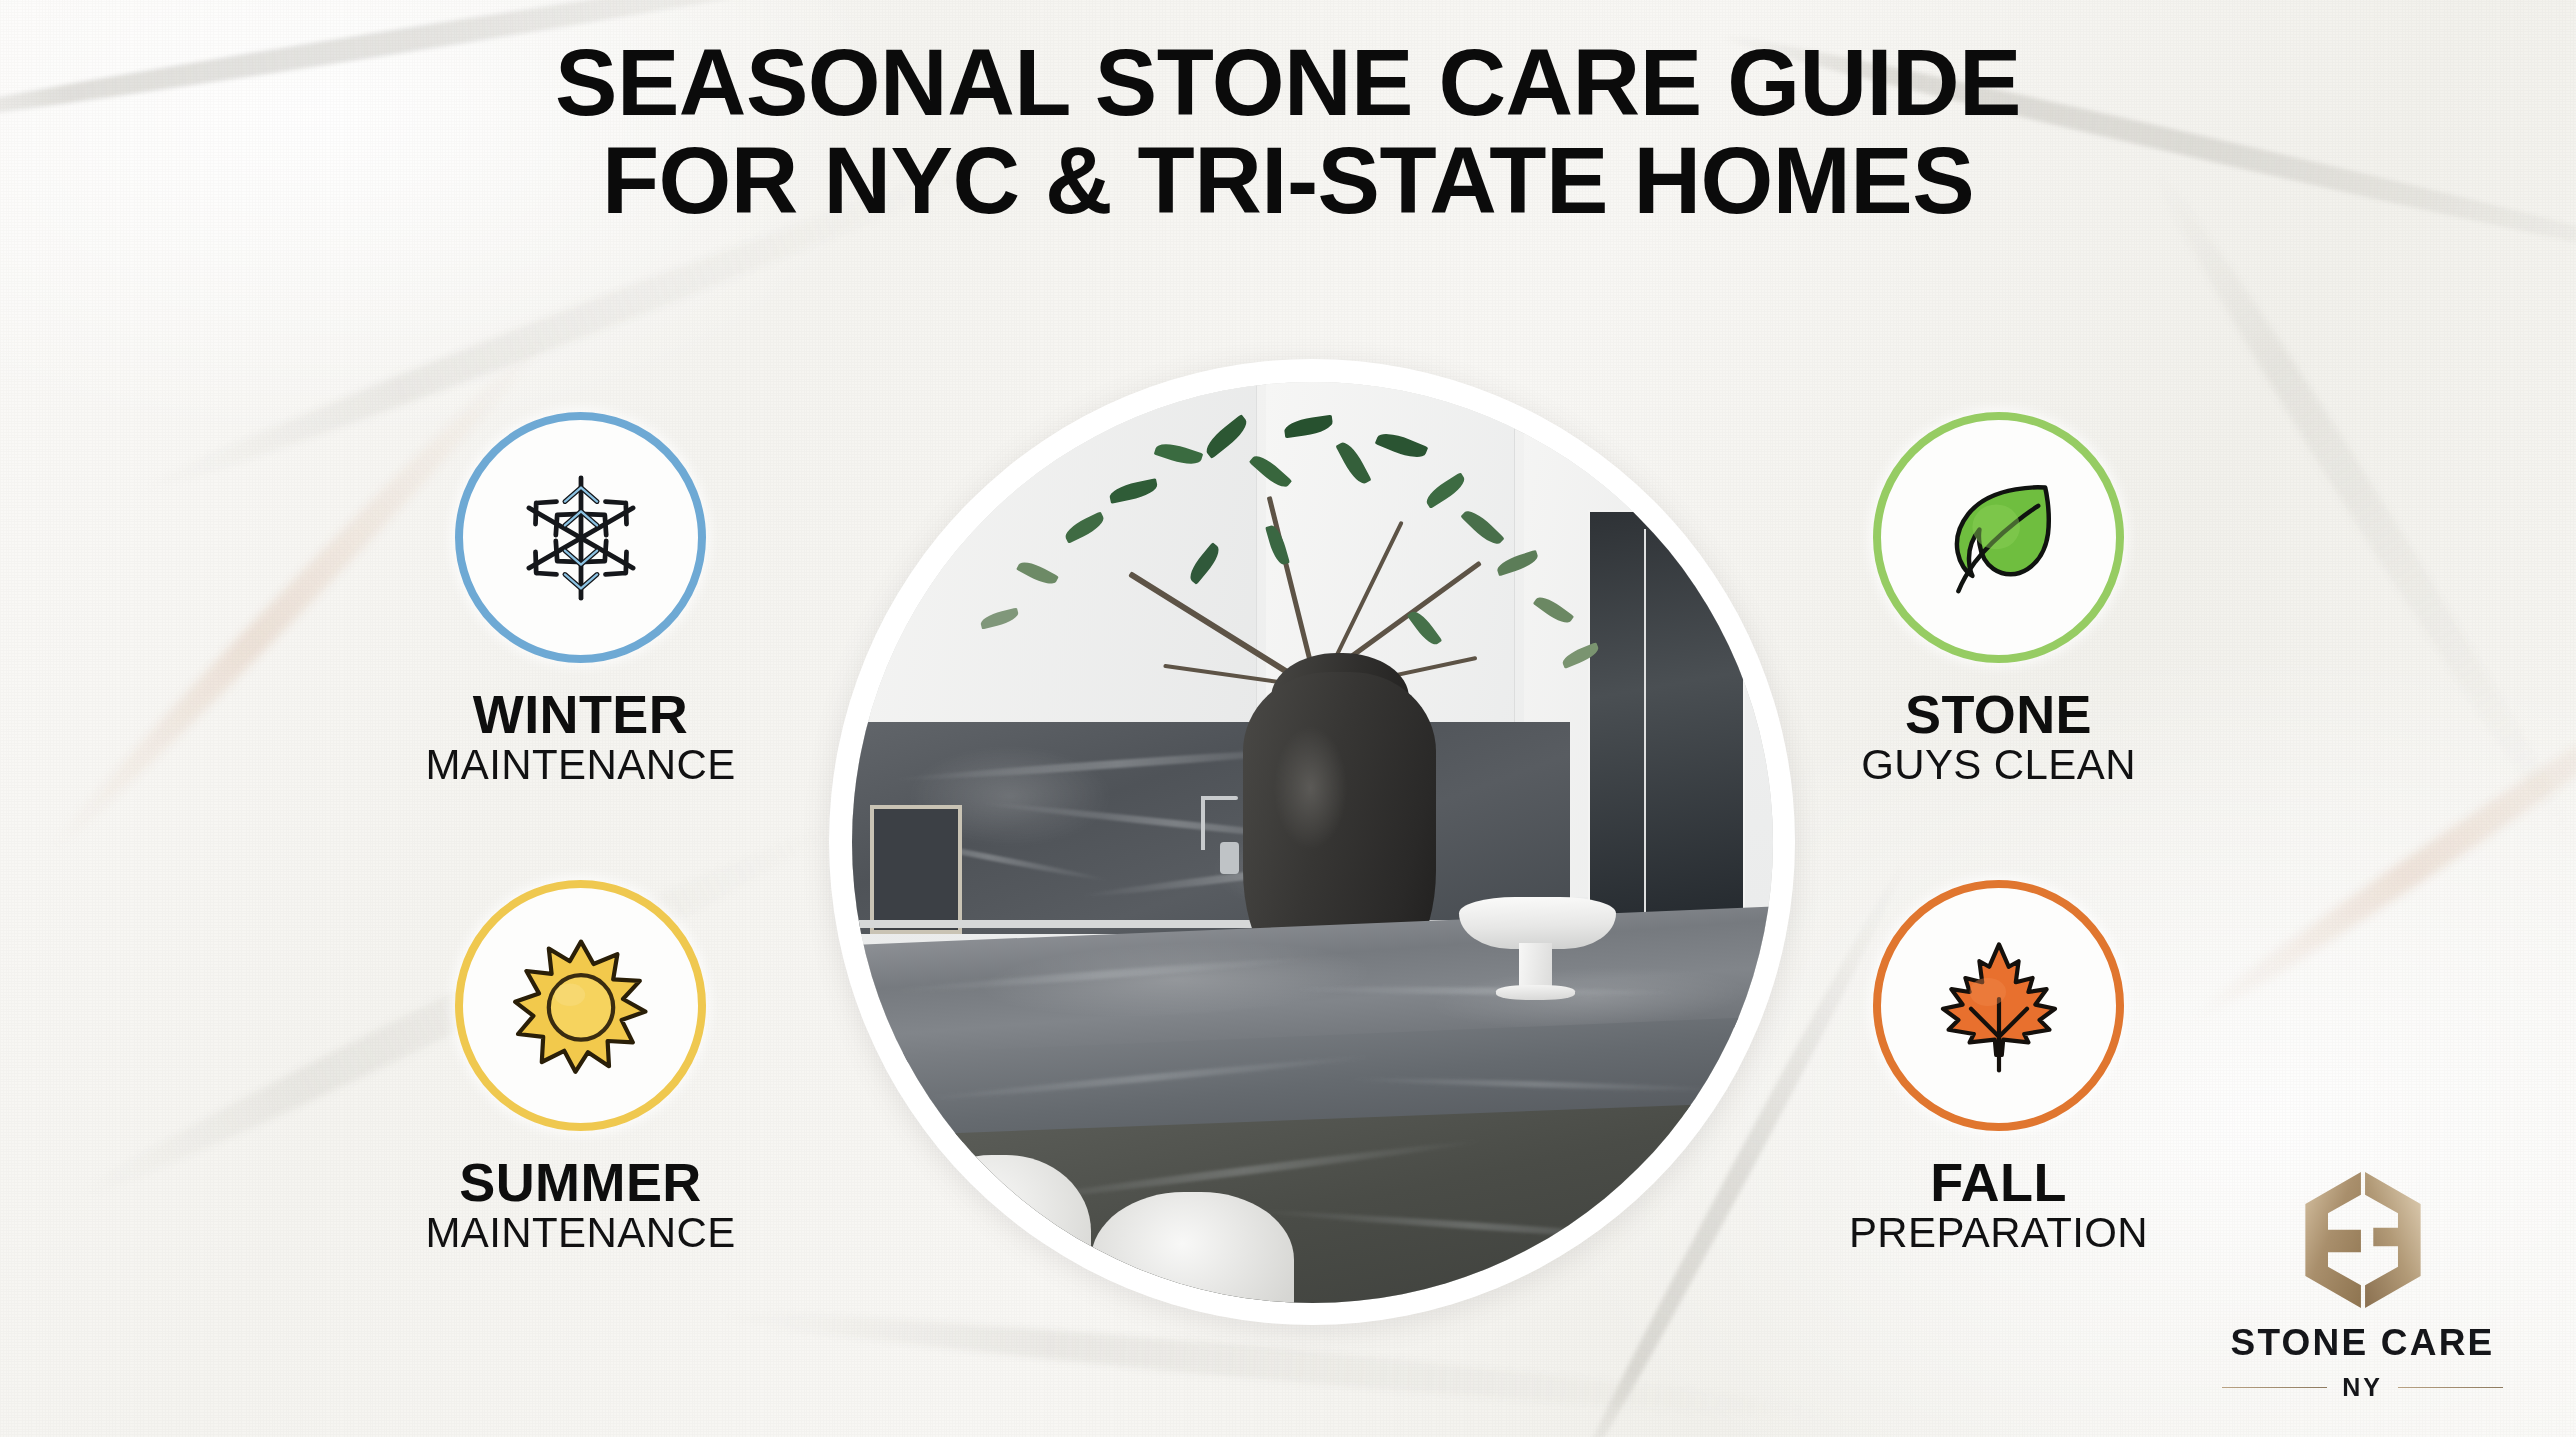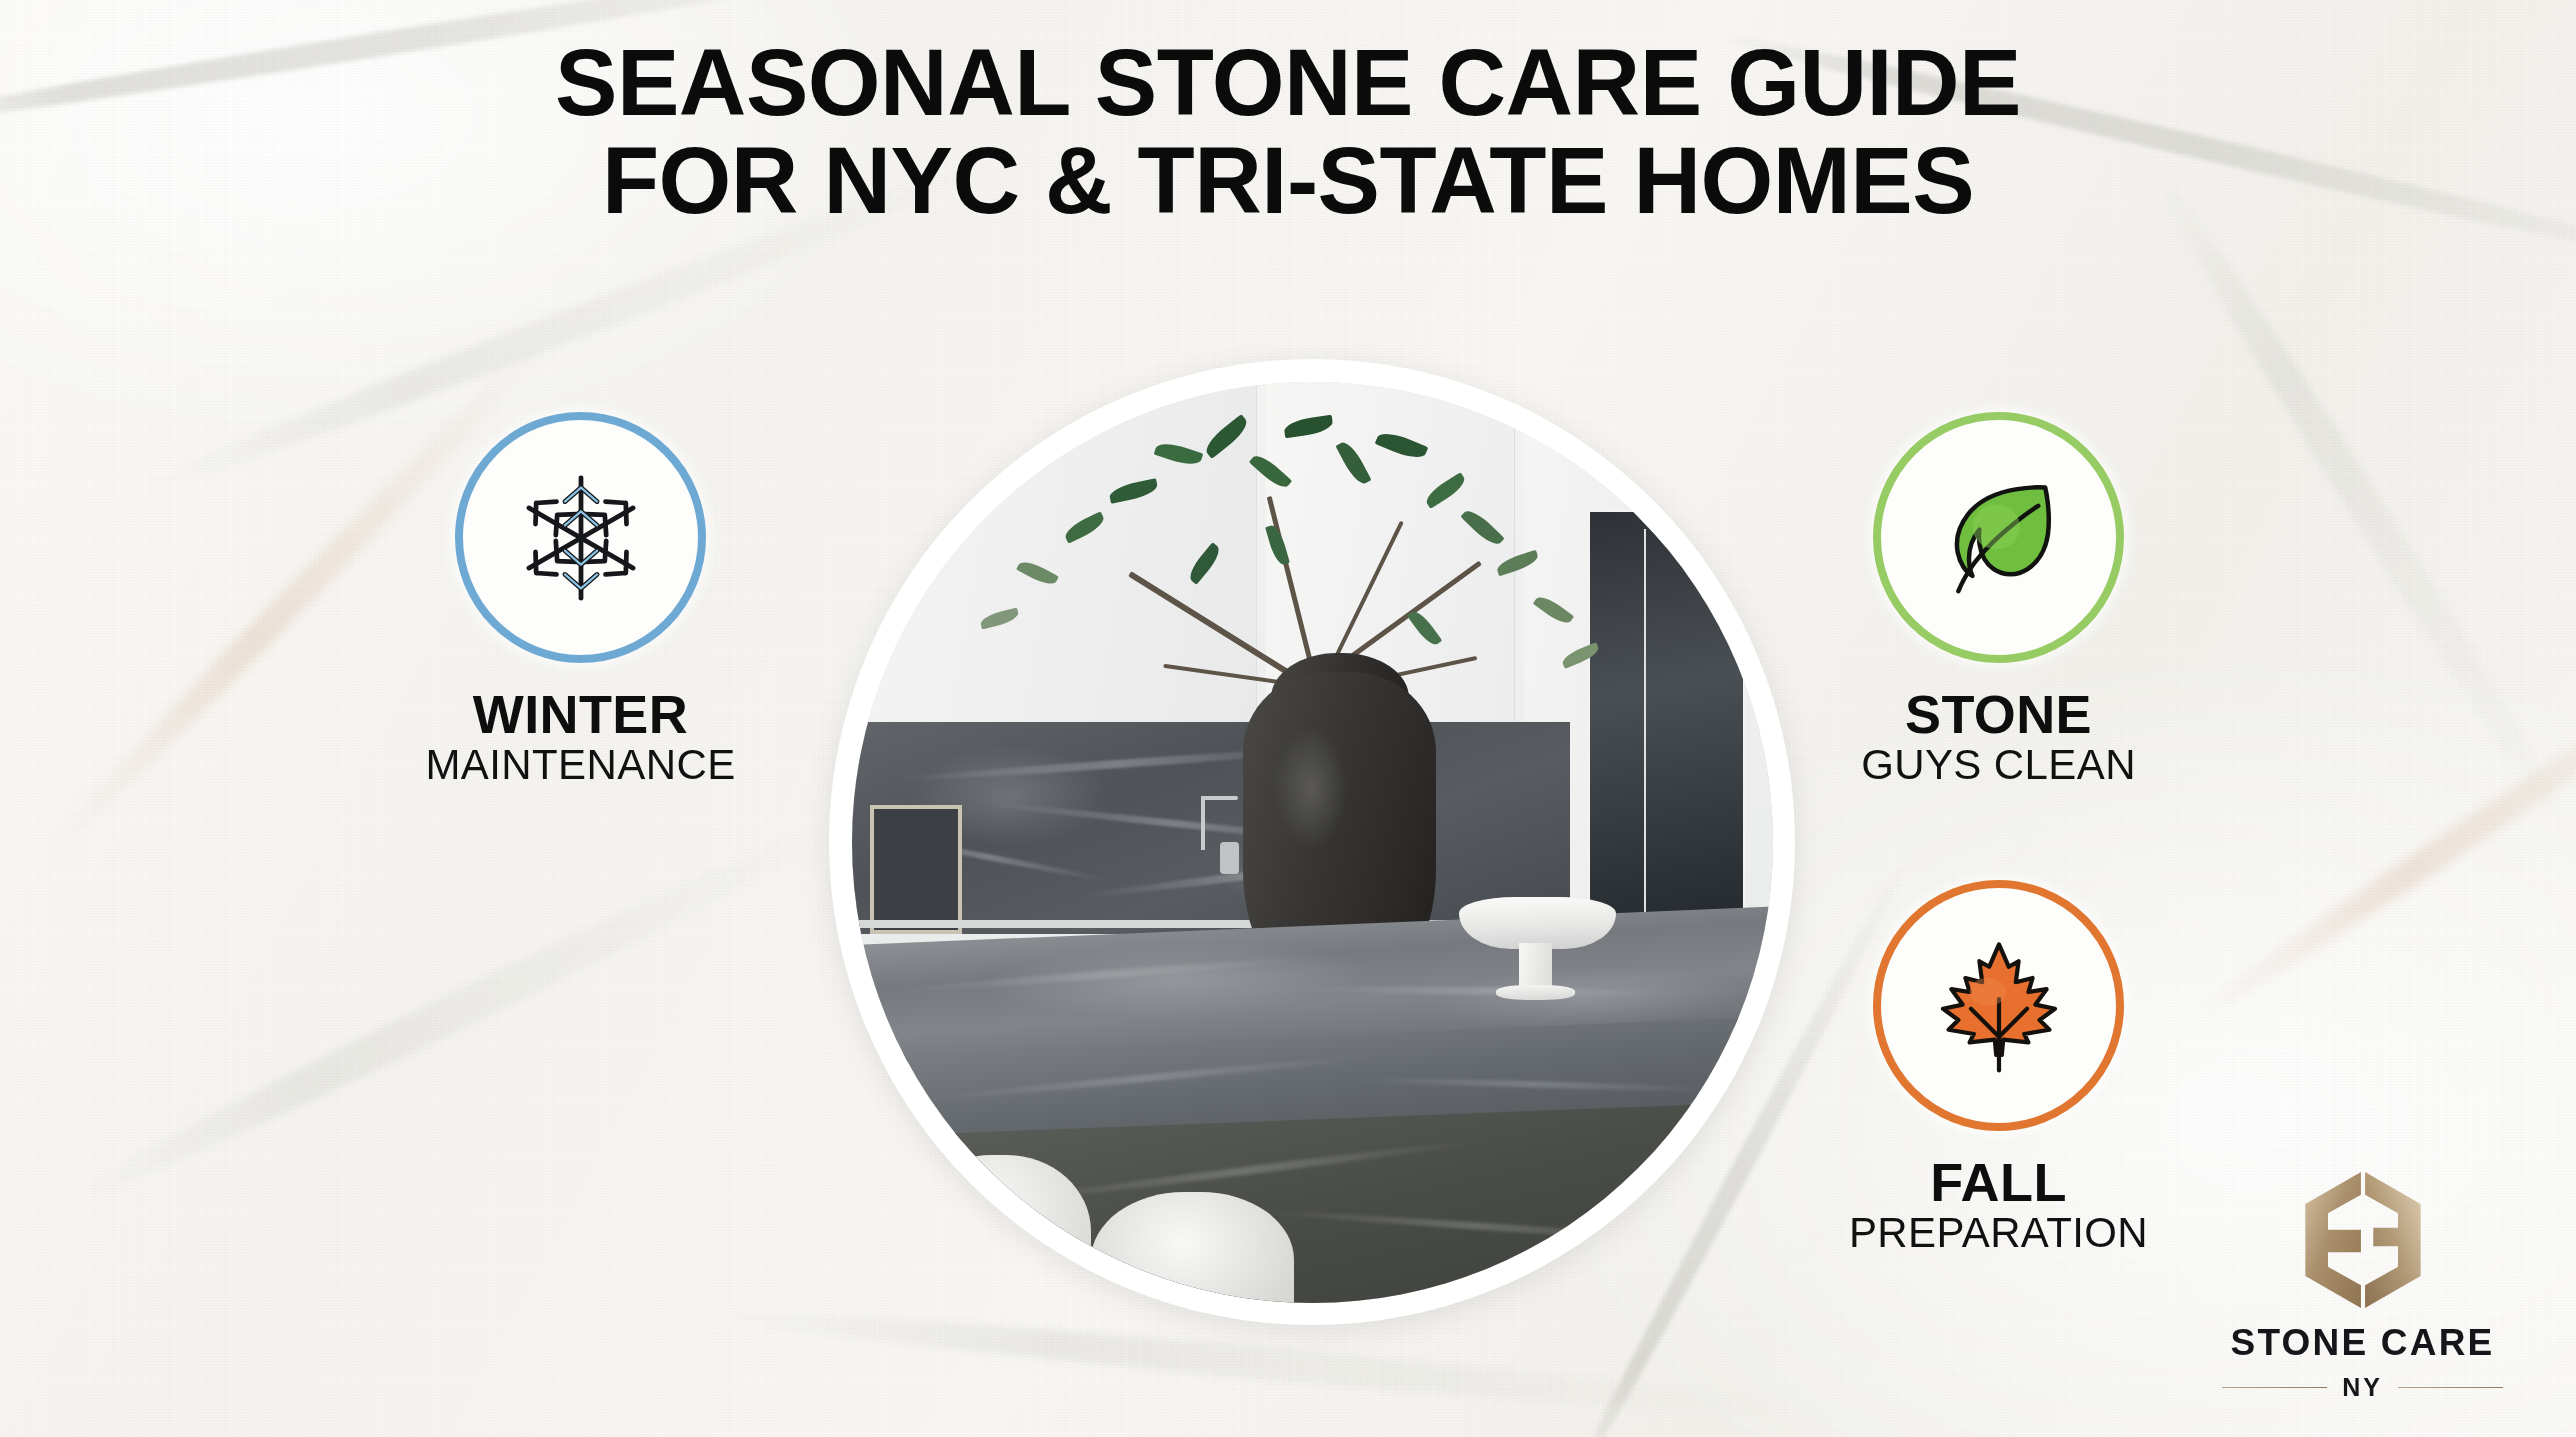--- a/index.html
+++ b/index.html
@@ -309,20 +309,35 @@
           </g>
         </svg>
       </div>
       <div class="badge-labels">
         <span class="lbl-season">WINTER</span>
         <span class="lbl-action">MAINTENANCE</span>
       </div>
     </div>
   </div>
 
+  <div class="col left row-bot">
+    <div class="badge-wrap">
+      <div class="badge" style="--ring:#EFC84F">
+        <svg viewBox="0 0 100 100">
+          <path d="M50 4 L59 20 L76 13 L73 31 L92 32 L80 45 L96 54 L79 60 L87 76 L69 75 L70 93 L55 83 L46 97 L38 82 L22 90 L23 72 L5 70 L16 57 L3 47 L20 41 L11 25 L29 27 L27 9 L42 18 Z" fill="#F2C94C" stroke="#2a1f08" stroke-width="3" stroke-linejoin="round"></path>
+          <circle cx="50" cy="51" r="23" fill="#F6D35E" stroke="#3a2c10" stroke-width="3"></circle>
+          <ellipse cx="42" cy="42" rx="11" ry="8" fill="#F8DE82" opacity=".5"></ellipse>
+        </svg>
+      </div>
+      <div class="badge-labels">
+        <span class="lbl-season">SUMMER</span>
+        <span class="lbl-action">MAINTENANCE</span>
+      </div>
+    </div>
+  </div>
 
   <div class="col right row-top">
     <div class="badge-wrap">
       <div class="badge" style="--ring:#96CC63">
         <svg viewBox="0 0 100 100">
           <path d="M83 14 C83 14 45 11 28 33 C13 52 22 72 31 77 C31 77 23 60 36 44 C36 44 33 63 46 72 C62 83 82 70 85 47 C87 30 83 14 83 14 Z" fill="#6FBE3F" stroke="#101310" stroke-width="3.2" stroke-linejoin="round"></path>
           <path d="M78 27 C78 27 50 45 33 67 C25 78 21 88 21 88" fill="none" stroke="#101310" stroke-width="3.2" stroke-linecap="round"></path>
           <ellipse cx="48" cy="42" rx="17" ry="16" fill="#8CD159" opacity=".45"></ellipse>
         </svg>
       </div>

